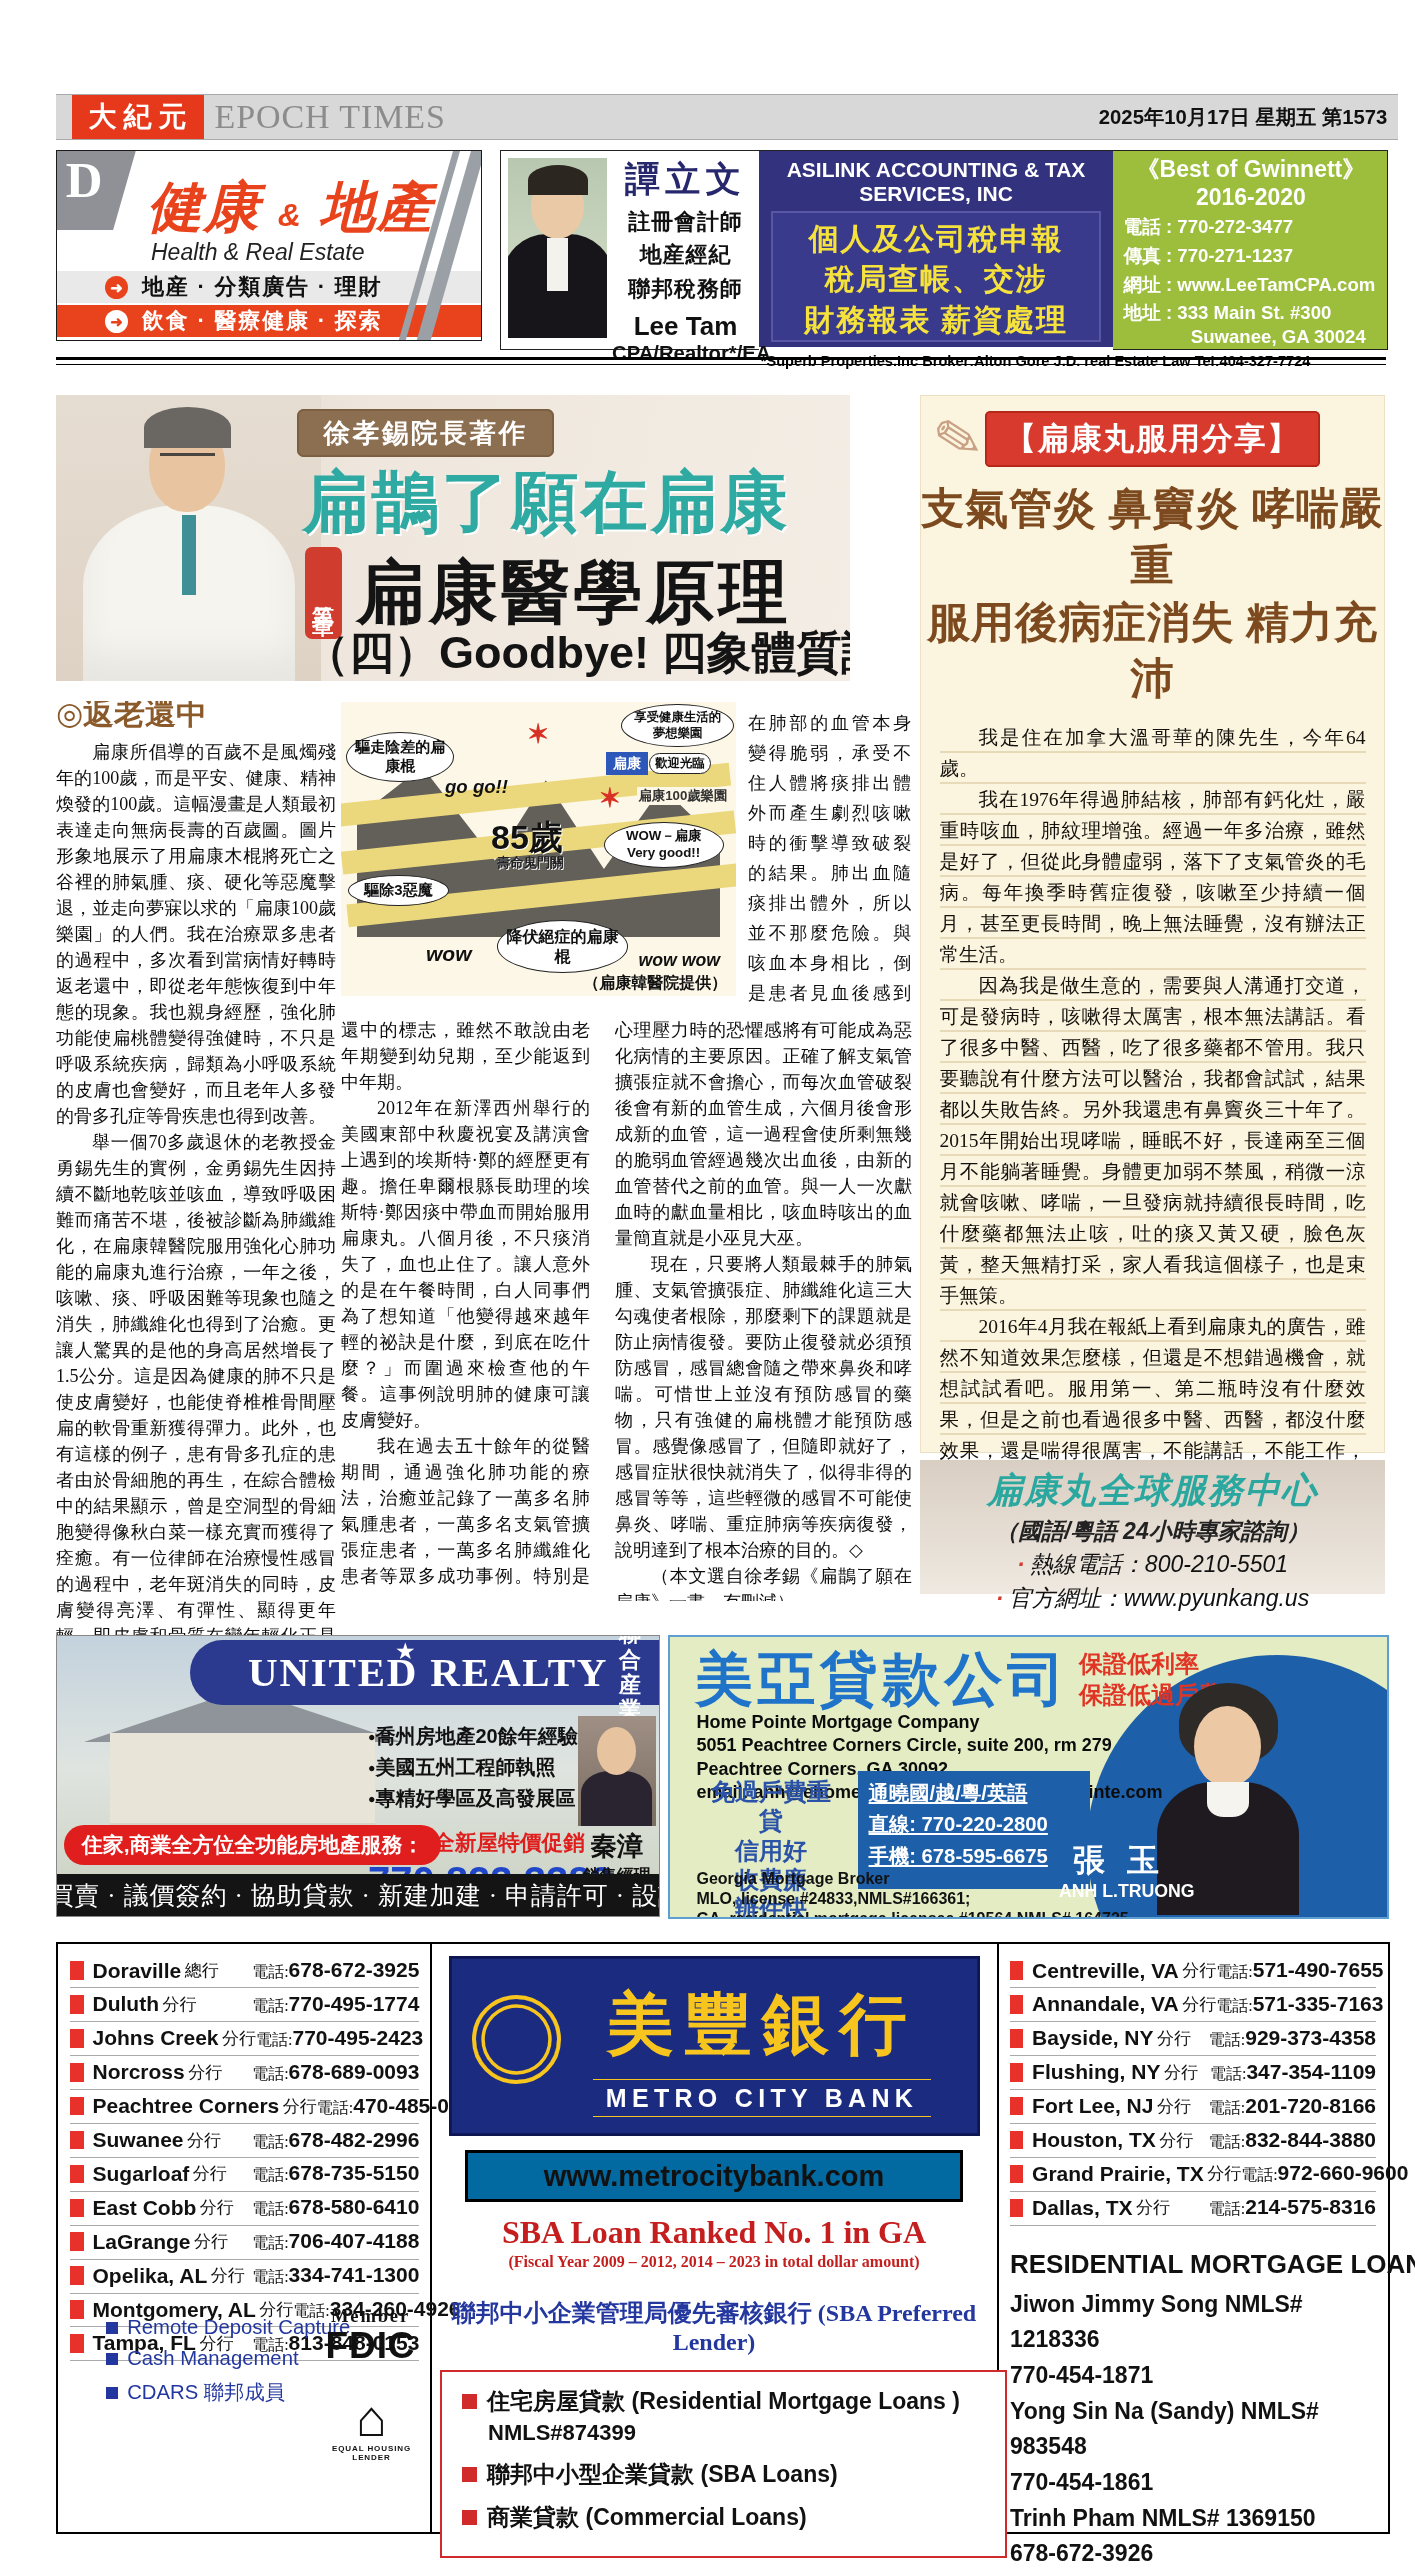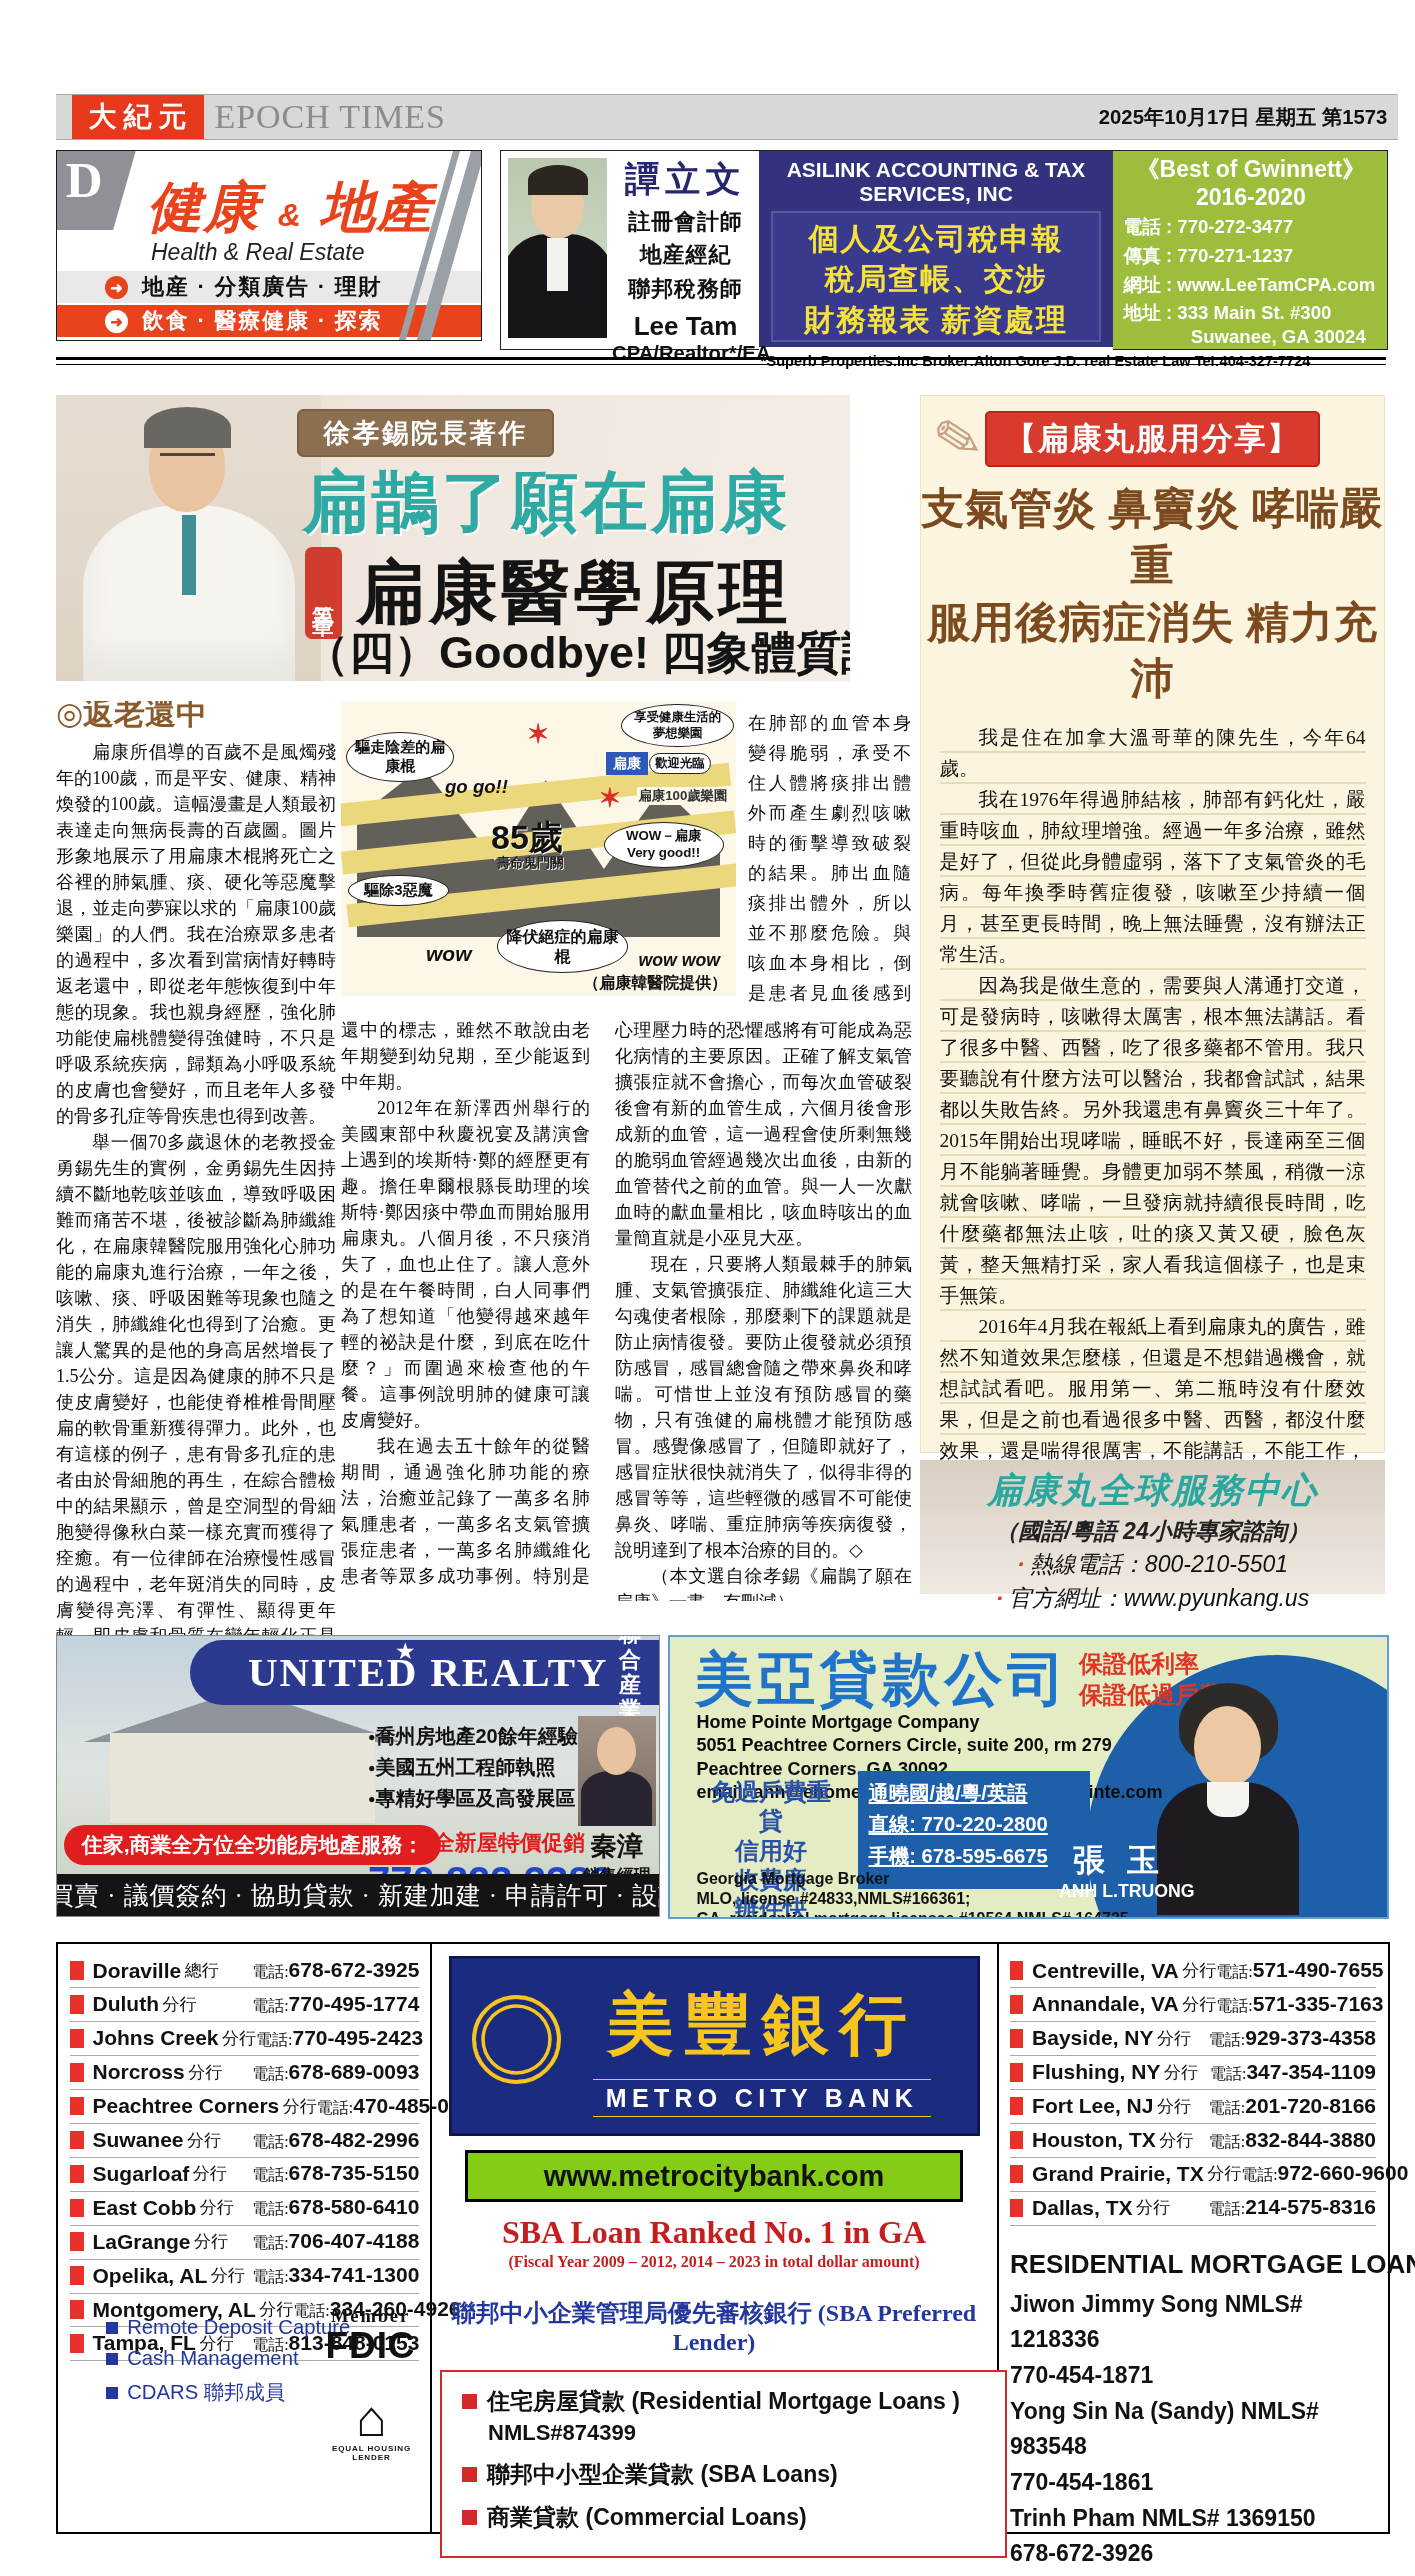--- a/index.html
+++ b/index.html
@@ -161,21 +161,21 @@
   .fdic .mem{font-family:"Liberation Serif",serif;font-weight:bold;font-size:18.6px;letter-spacing:1.8px;}
   .fdic .big{font-size:37px;font-weight:900;letter-spacing:0.9px;line-height:1;}
   .ehl{position:absolute;left:265px;top:449px;text-align:center;width:97px;}
   .ehl .h{font-size:51px;line-height:1;font-weight:bold;}
   .ehl .t{font-size:8px;font-weight:bold;letter-spacing:0.9px;}
   .bcol-c{position:absolute;left:382px;top:12.4px;width:548px;text-align:center;}
   .mcb-box{margin:0 auto;width:531px;height:180px;background:#1b2c80;box-shadow:inset 0 0 0 2.7px #0d1650;position:relative;}
   .mcb-mark{position:absolute;left:23px;top:39px;width:81px;height:81px;border-radius:50%;border:4.4px solid #f7c51e;box-shadow:inset 0 0 0 5.3px #1b2c80,inset 0 0 0 8.8px #f7c51e;}
   .mcb-cn{padding:23px 0 0 96px;color:#f7c51e;font-family:"Liberation Serif",serif;font-size:67px;font-weight:900;letter-spacing:10.6px;white-space:nowrap;}
   .mcb-en{margin:8.8px 0 0 96px;display:inline-block;color:#fff;font-size:25px;font-weight:bold;letter-spacing:5.3px;border-top:1.8px solid #f7c51e;border-bottom:1.8px solid #f7c51e;padding:3.5px 12.4px;white-space:nowrap;}
-  .mcb-www{margin:14px auto 0;width:492px;border:3.5px solid #000;background:#84cc16;font-size:29px;font-weight:900;padding:6.2px 0;}
+  .mcb-www{margin:14px auto 0;width:492px;border:3.5px solid #000;background:#0369a1;font-size:29px;font-weight:900;padding:6.2px 0;}
   .mcb-sba{color:#c41e1e;font-family:"Liberation Serif",serif;font-weight:bold;font-size:32px;margin-top:12.4px;}
   .mcb-fiscal{color:#c41e1e;font-family:"Liberation Serif",serif;font-weight:bold;font-size:16px;margin-top:1.8px;}
   .mcb-pref{color:#23379e;font-family:"Liberation Serif",serif;font-weight:bold;font-size:24px;margin-top:26px;}
   .mcb-loans{margin:14px auto 0;width:524px;border:2.7px solid #d02a2a;background:#fff;text-align:left;padding:14px 19.5px 10.6px;}
   .loan{font-size:23px;font-weight:bold;margin-bottom:12.4px;}
   .loan .sq{display:inline-block;width:15px;height:15px;background:#d02a2a;margin-right:10.6px;}
   .loan .cn{font-family:"Liberation Serif",serif;font-weight:900;}
   .loan .nmls{margin:3.5px 0 0 26.5px;font-size:22px;font-weight:bold;}
   .rml-head{font-size:26px;font-weight:900;margin-top:23px;white-space:nowrap;}
   .rml{font-size:23px;font-weight:900;line-height:1.55;margin-top:7px;}

